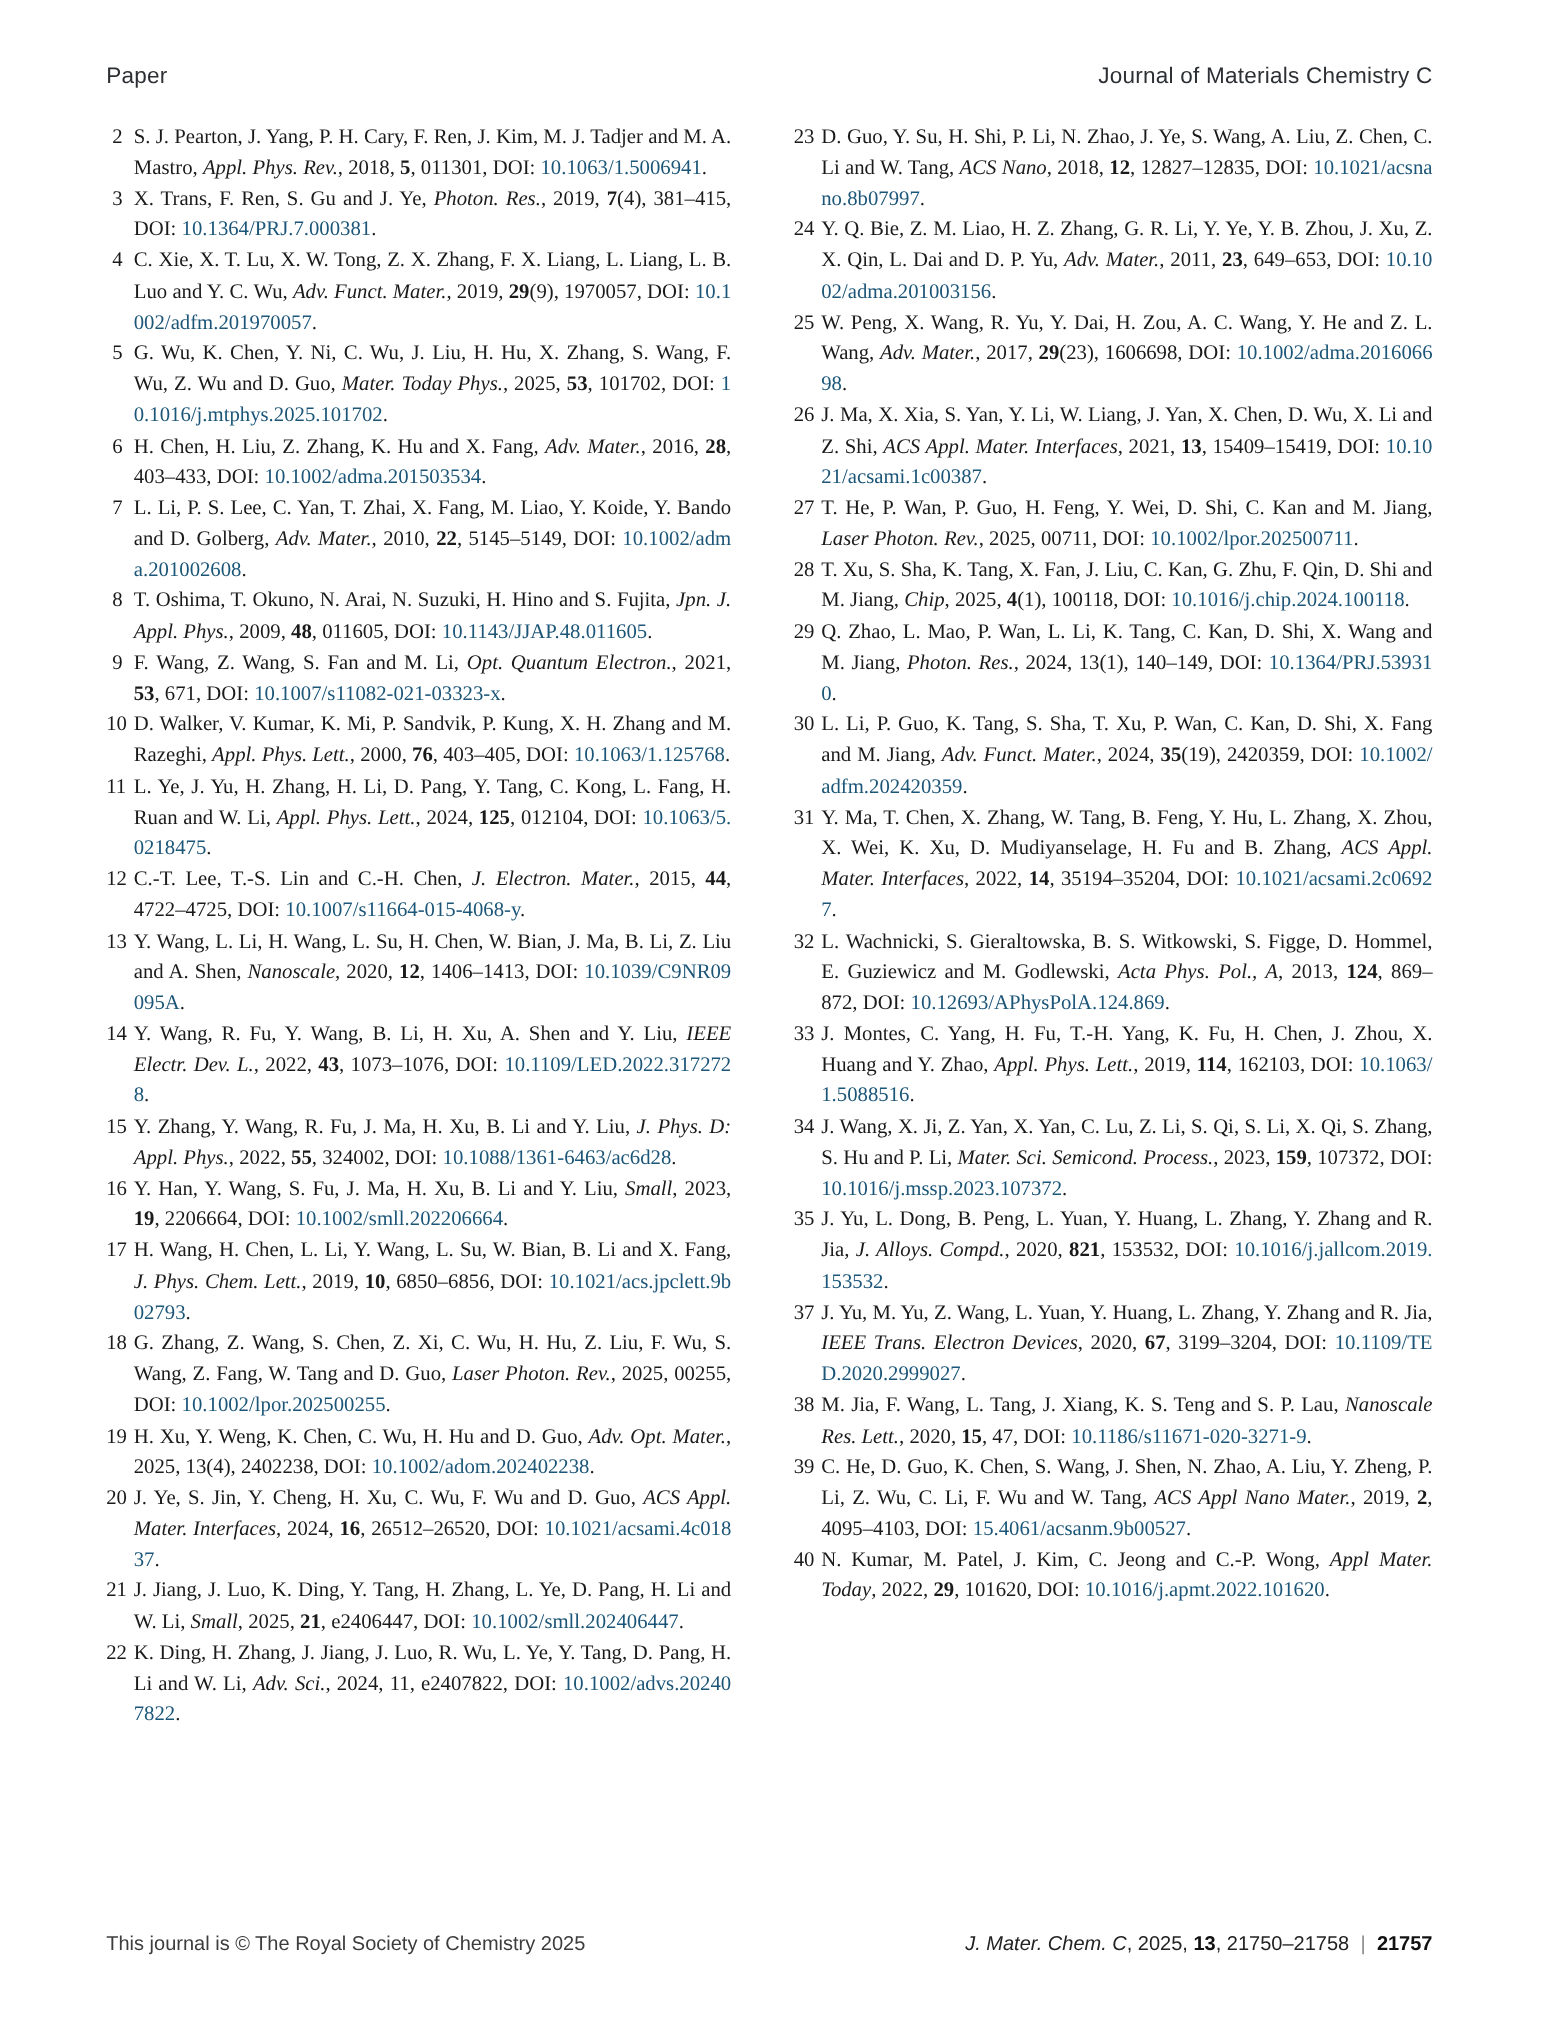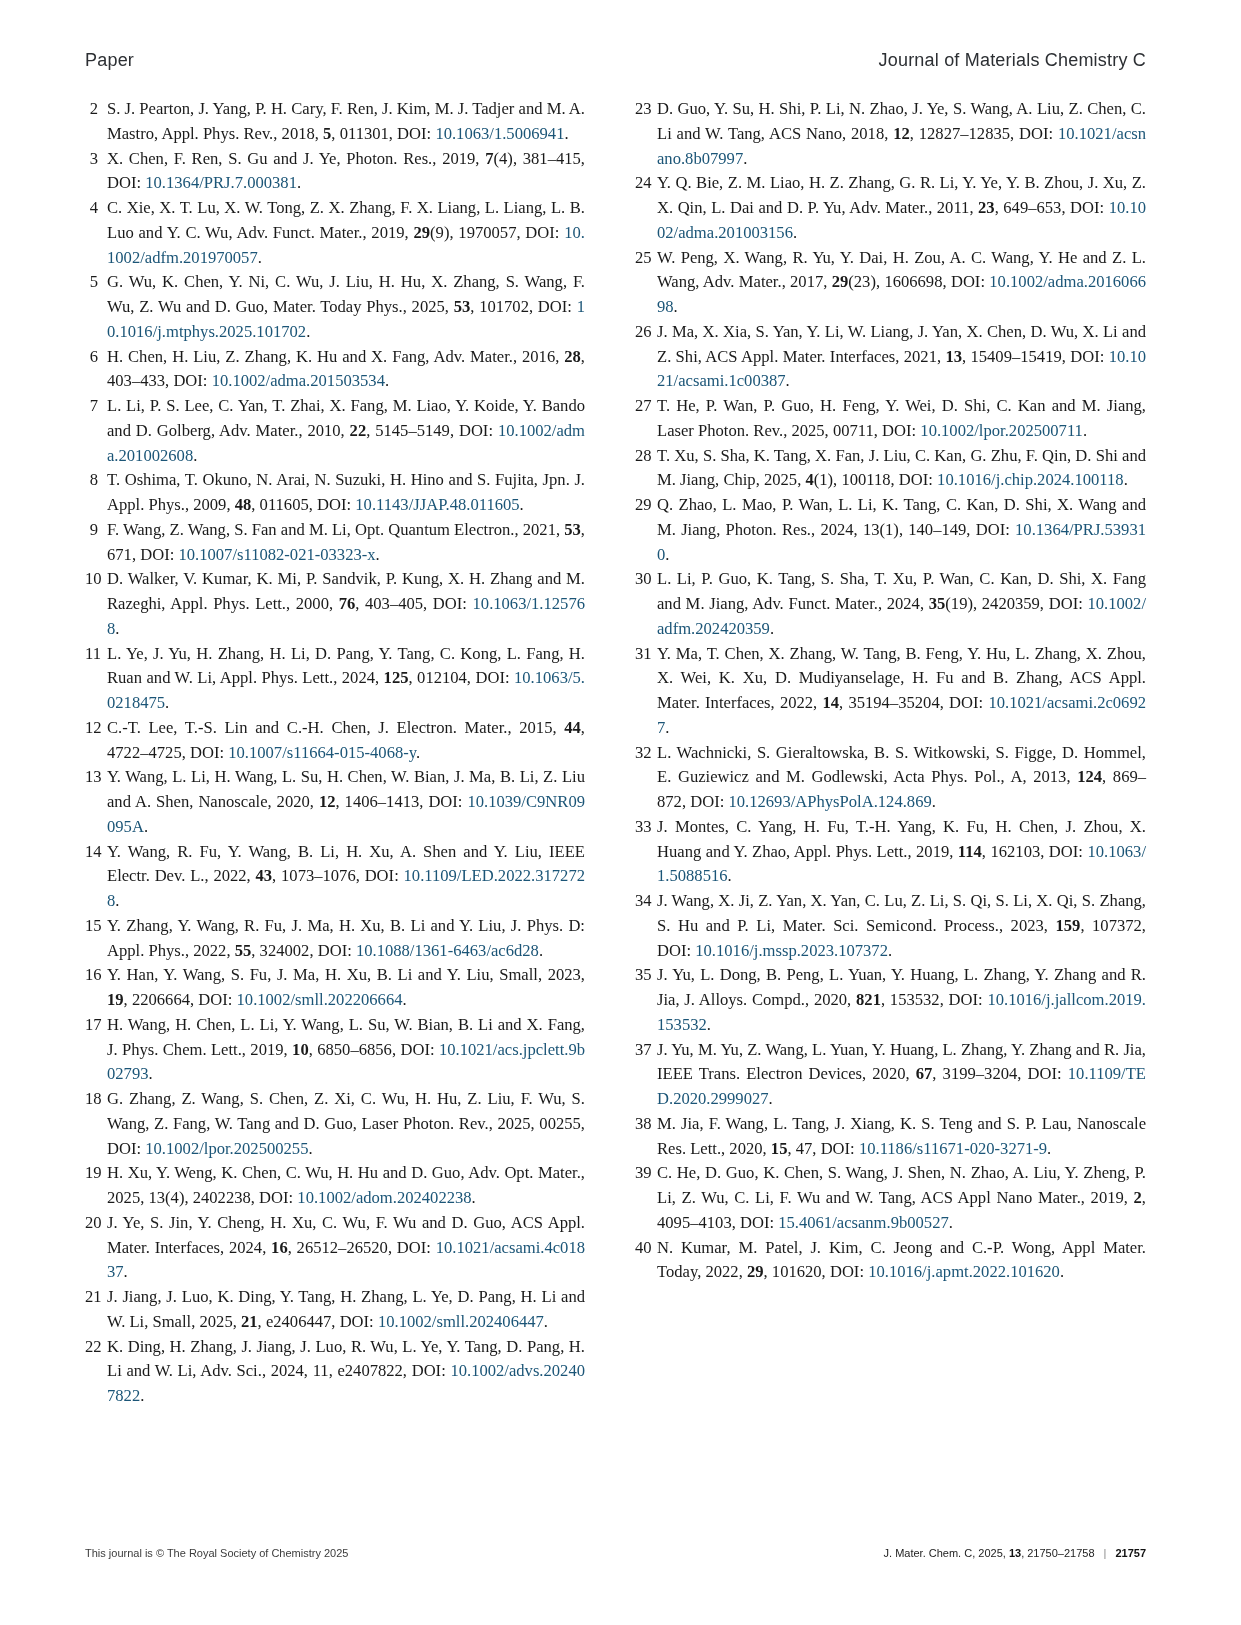--- a/index.html
+++ b/index.html
@@ -38,34 +38,34 @@
   }
   .ref-num{
     width:22px;flex-shrink:0;
     text-align:right;
     padding-right:9px;
   }
   .ref-body{
     flex:1;
     text-align:justify;
   }
-  .it{}
+  .it{font-style:italic;}
   .bd{font-weight:bold;}
   a.doi{
     color:var(--doi-link);
     font-weight:normal;
     text-decoration:none;
     word-break:break-all;
     cursor:pointer;
   }
   .footer{
     position:absolute;top:1547px;left:85px;right:95px;
     display:flex;justify-content:space-between;align-items:baseline;
     font-family:"Liberation Sans", sans-serif;
-    font-size:11px;color:var(--footer-text);gap:48px;
+    font-size:16px;color:var(--footer-text);gap:48px;
   }
   .footer .right-part{color:#222222;}
   .footer .sep{color:#8a8a8a;padding:0 9px;}
   .footer .bd{color:#111111;}
 </style>
 </head>
 <body>
 
 <div class="page">
 
@@ -75,21 +75,21 @@
   </div>
 
   <div class="columns">
     <div class="col left">
         <div class="ref">
           <span class="ref-num">2</span>
           <span class="ref-body"><span>S. J. Pearton, J. Yang, P. H. Cary, F. Ren, J. Kim, M. J. Tadjer and M. A. Mastro, </span><span class="it">Appl. Phys. Rev.</span><span>, 2018, </span><span class="bd">5</span><span>, 011301, DOI: </span><a class="doi">10.1063/1.5006941</a><span>.</span></span>
         </div>
         <div class="ref">
           <span class="ref-num">3</span>
-          <span class="ref-body"><span>X. Chen, F. Ren, S. Gu and J. Ye, </span><span class="it">Photon. Res.</span><span>, 2019, </span><span class="bd">7</span><span>(4), 381–415, DOI: </span><a class="doi">10.1364/PRJ.7.000381</a><span>.</span></span>
+          <span class="ref-body"><span>X. Trans, F. Ren, S. Gu and J. Ye, </span><span class="it">Photon. Res.</span><span>, 2019, </span><span class="bd">7</span><span>(4), 381–415, DOI: </span><a class="doi">10.1364/PRJ.7.000381</a><span>.</span></span>
         </div>
         <div class="ref">
           <span class="ref-num">4</span>
           <span class="ref-body"><span>C. Xie, X. T. Lu, X. W. Tong, Z. X. Zhang, F. X. Liang, L. Liang, L. B. Luo and Y. C. Wu, </span><span class="it">Adv. Funct. Mater.</span><span>, 2019, </span><span class="bd">29</span><span>(9), 1970057, DOI: </span><a class="doi">10.1002/adfm.201970057</a><span>.</span></span>
         </div>
         <div class="ref">
           <span class="ref-num">5</span>
           <span class="ref-body"><span>G. Wu, K. Chen, Y. Ni, C. Wu, J. Liu, H. Hu, X. Zhang, S. Wang, F. Wu, Z. Wu and D. Guo, </span><span class="it">Mater. Today Phys.</span><span>, 2025, </span><span class="bd">53</span><span>, 101702, DOI: </span><a class="doi">10.1016/j.mtphys.2025.101702</a><span>.</span></span>
         </div>
         <div class="ref">

